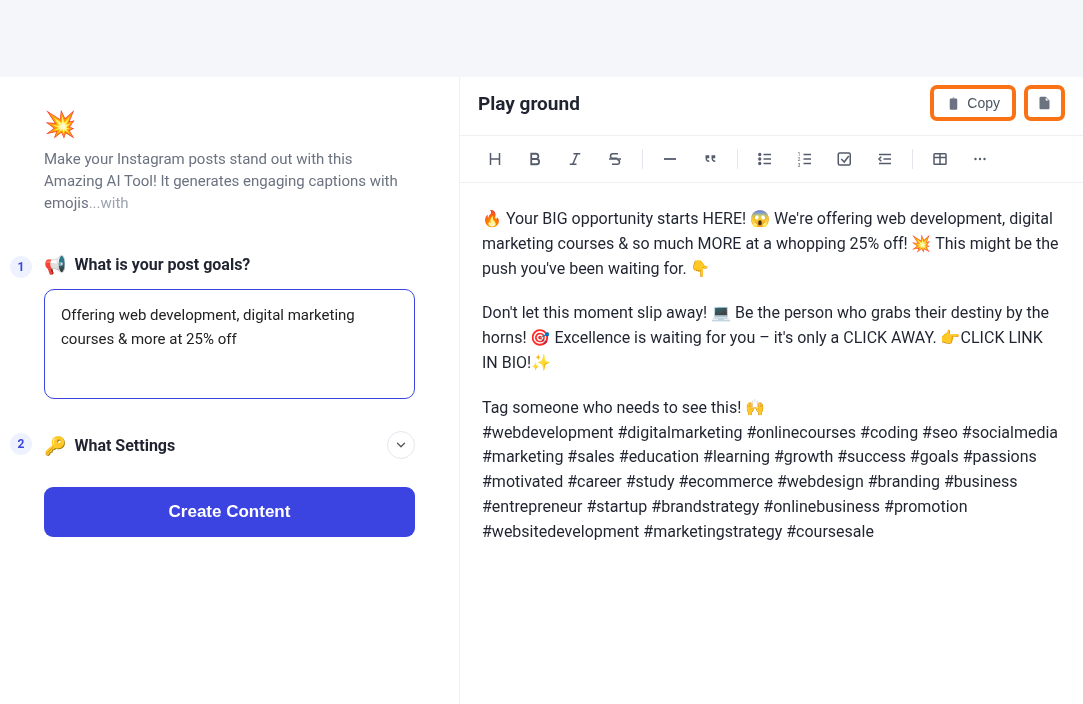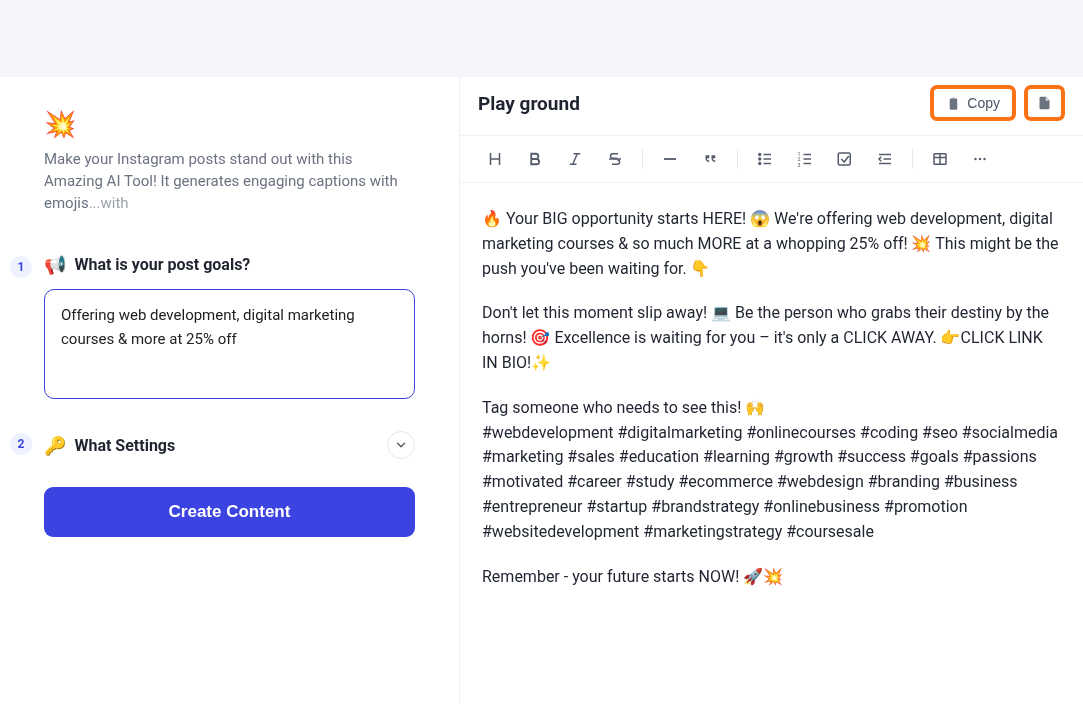--- a/index.html
+++ b/index.html
@@ -324,16 +324,15 @@
             <circle cx="18" cy="12" r="1.6"></circle>
           </svg>
       </div>
     </div>
 
     <div class="editor-body">
       <p>🔥 Your BIG opportunity starts HERE! 😱 We're offering web development, digital marketing courses &amp; so much MORE at a whopping 25% off! 💥 This might be the push you've been waiting for. 👇</p>
       <p>Don't let this moment slip away! 💻 Be the person who grabs their destiny by the horns! 🎯 Excellence is waiting for you – it's only a CLICK AWAY. 👉CLICK LINK IN BIO!✨</p>
       <p style="white-space:pre-line">Tag someone who needs to see this! 🙌
 #webdevelopment #digitalmarketing #onlinecourses #coding #seo #socialmedia #marketing #sales #education #learning #growth #success #goals #passions #motivated #career #study #ecommerce #webdesign #branding #business #entrepreneur #startup #brandstrategy #onlinebusiness #promotion #websitedevelopment #marketingstrategy #coursesale</p>
-      <p>Remember - your future starts NOW! 🚀💥</p>
     </div>
   </div>
 </div>
 
 </body></html>

